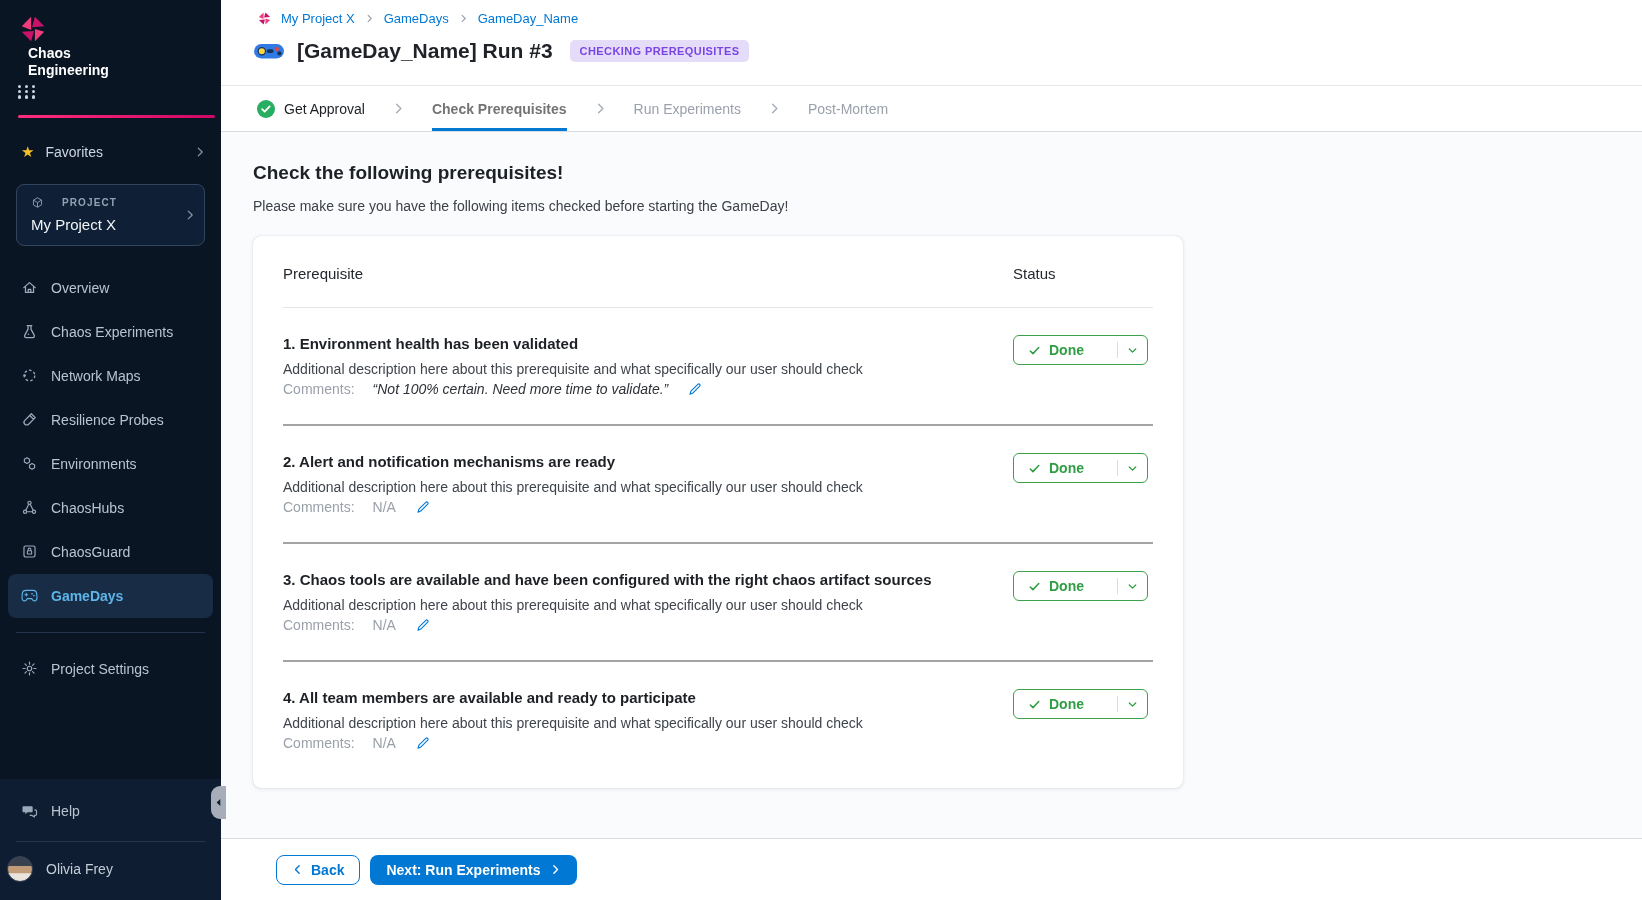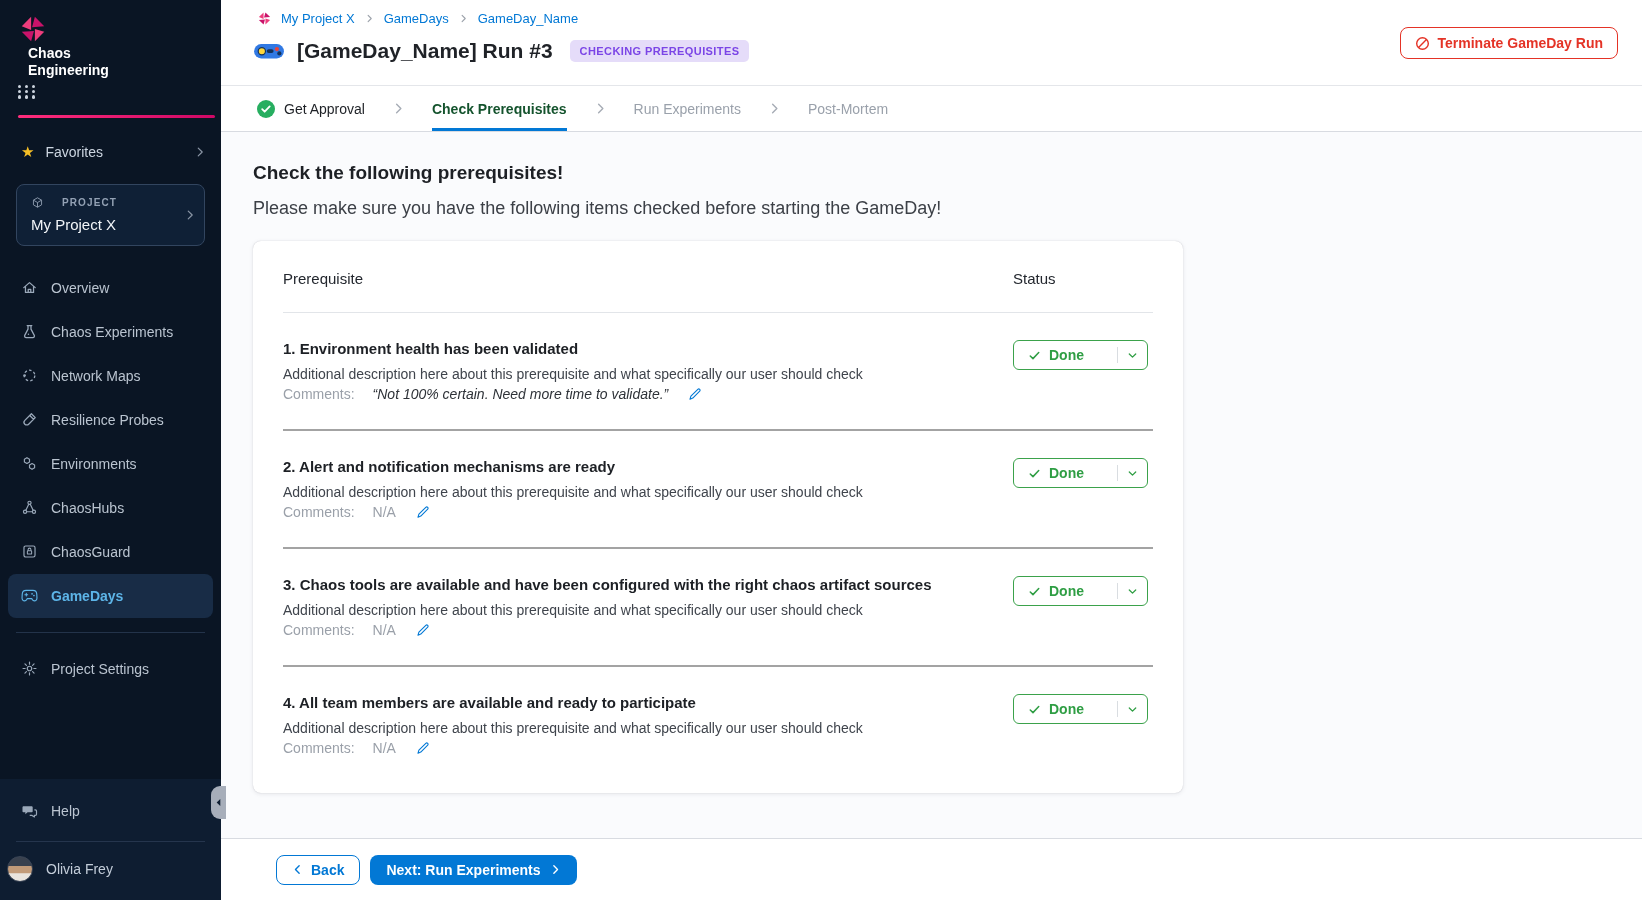--- a/index.html
+++ b/index.html
@@ -65,30 +65,30 @@
   .gamepad-emoji svg { width:32px; height:24px; }
   .page-title { font-size:21px; font-weight:700; color:#1f2227; }
   .badge { margin-left:5px; background:#e5dcf9; color:#7b45e6; font-size:11px; font-weight:700; letter-spacing:.4px; padding:5px 10px; border-radius:5px; }
   .terminate-btn { position:absolute; right:24px; top:27px; height:32px; display:flex; align-items:center; gap:8px;
     background:#fff; border:1px solid #e43326; color:#e43326; font-size:14px; font-weight:600; border-radius:8px; padding:0 14px; cursor:pointer; }
   .terminate-btn svg { width:15px; height:15px; }
 
   .tabsbar { height:46px; background:#fff; border-bottom:1px solid #d8dbe1; display:flex; align-items:center; padding-left:36px; gap:26px; flex:none; }
   .step { display:flex; align-items:center; gap:9px; height:100%; border-bottom:3px solid transparent; padding-top:3px; font-size:14px; cursor:pointer; }
   .step.done { color:#1e2126; font-weight:500; }
-  .step.active { color:#14532d; font-weight:700; border-bottom-color:#0278d5; }
+  .step.active { color:#737373; font-weight:700; border-bottom-color:#0278d5; }
   .step.upcoming { color:#9aa1ab; }
   .step-check { display:flex; }
   .step-check svg { width:18px; height:18px; }
   .step-sep { color:#a6acb5; display:flex; }
   .step-sep svg { width:15px; height:15px; }
 
   .content { flex:1; overflow:hidden; padding-left:32px; }
   .content h2 { margin:30px 0 0; font-size:19px; font-weight:700; color:#1d2025; }
-  .content .sub { margin:14px 0 0; font-size:18px; color:#3c4047; }
+  .content .sub { margin:14px 0 0; font-size:14px; color:#3c4047; }
 
   .card { margin-top:22px; width:930px; background:#fff; border-radius:8px; padding:0 30px 10px;
     box-shadow:0 0 1px rgba(40,41,61,.25), 0 1px 4px rgba(96,97,112,.14); }
   .thead { display:grid; grid-template-columns:1fr 140px; padding:29px 0 25px; font-size:15px; color:#23272e; font-weight:500; }
   .thead-divider { height:1px; background:#e2e5e9; }
   .prow { display:grid; grid-template-columns:1fr 140px; padding:26px 0 25px; }
   .prow + .prow { border-top:2px solid #a3a3a3; }
   .ptitle { font-size:15px; font-weight:700; color:#1d2025; line-height:20px; }
   .pdesc { margin-top:5px; font-size:14px; color:#3f444c; line-height:20px; }
   .pcomments { font-size:14px; display:flex; align-items:center; gap:18px; line-height:20px; }
@@ -319,27 +319,20 @@
             <circle cx="8.3" cy="11.2" r="3.4" fill="#ffd83b" stroke="#13325c" stroke-width="1.1"></circle>
             <rect x="12.9" y="9.3" width="6.4" height="3.6" rx="1.8" fill="#13325c"></rect>
             <circle cx="22.4" cy="9.2" r="2" fill="#e8443a"></circle>
             <circle cx="24.7" cy="13.3" r="2" fill="#13325c"></circle>
           </svg>
       </span>
       <h1 class="page-title" style="margin:0">[GameDay_Name] Run #3</h1>
       <span class="badge">CHECKING PREREQUISITES</span>
     </div>
 
-    <button class="terminate-btn">
-      <svg viewBox="0 0 16 16">
-          <circle cx="8" cy="8" r="6.2" fill="none" stroke="currentColor" stroke-width="1.5"></circle>
-          <path d="M3.8 12.2 12.2 3.8" stroke="currentColor" stroke-width="1.5"></path>
-        </svg>
-      <span>Terminate GameDay Run</span>
-    </button>
   </header>
 
   <div class="tabsbar">
     <div class="step done">
       <span class="step-check">
         <svg viewBox="0 0 16 16">
             <circle cx="8" cy="8" r="8" fill="#27ae60"></circle>
             <path d="M4.6 8.2l2.2 2.2 4.5-4.7" stroke="#fff" stroke-width="1.6" fill="none" stroke-linecap="round" stroke-linejoin="round"></path>
           </svg>
       </span>

